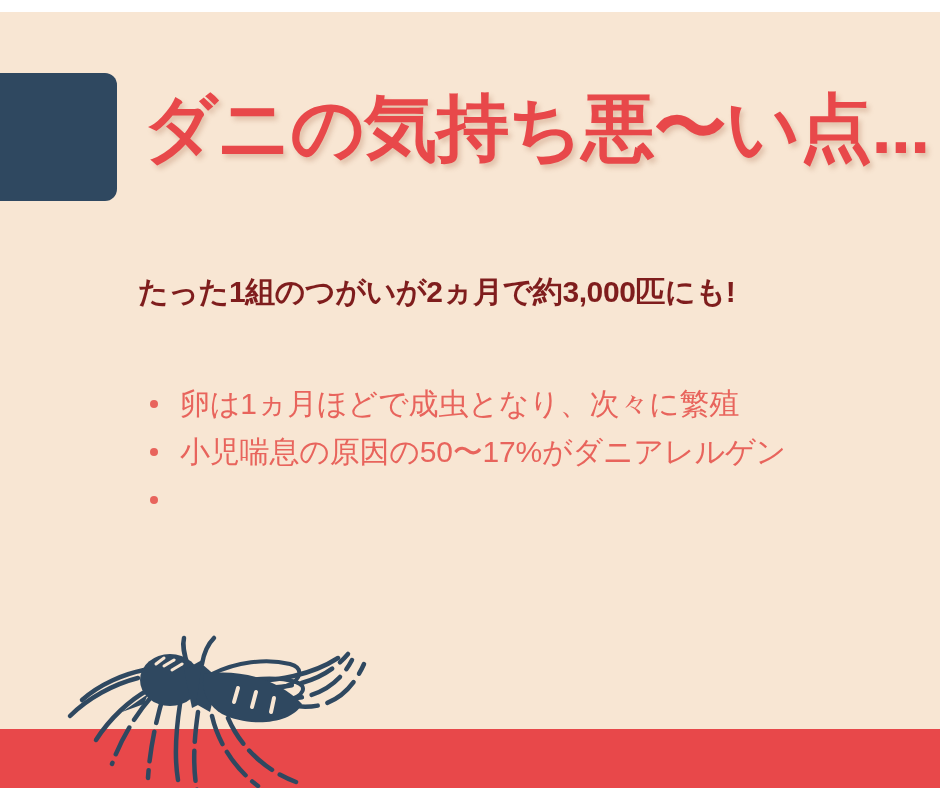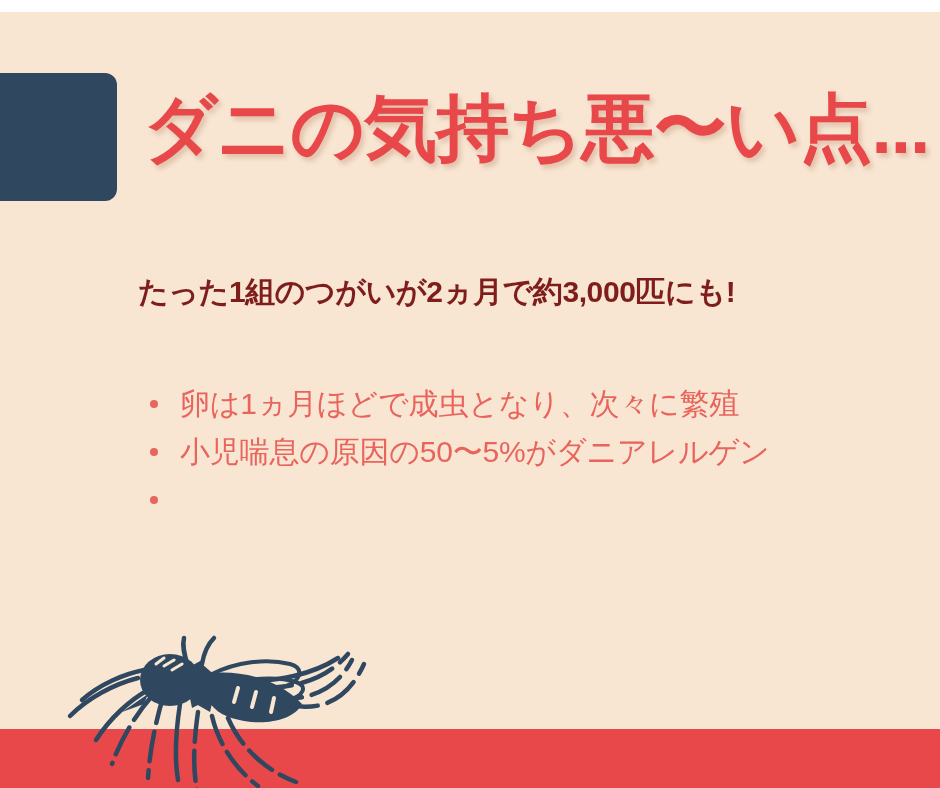--- a/index.html
+++ b/index.html
@@ -123,21 +123,21 @@
 
   <div class="subtitle">たった1組のつがいが2ヵ月で約3,000匹にも!</div>
 
   <ul class="bullet-list">
     <li class="bullet-item">
       <span class="bullet-dot"></span>
       <span>卵は1ヵ月ほどで成虫となり、次々に繁殖</span>
     </li>
     <li class="bullet-item">
       <span class="bullet-dot"></span>
-      <span>小児喘息の原因の50〜5%がダニアレルゲン</span>
+      <span>小児喘息の原因の50〜17%がダニアレルゲン</span>
     </li>
     <li class="bullet-item">
       <span class="bullet-dot"></span>
     </li>
   </ul>
 
   <div class="red-band"></div>
 
   <div class="mosquito">
     <svg viewBox="0 0 340 192" xmlns="http://www.w3.org/2000/svg">

